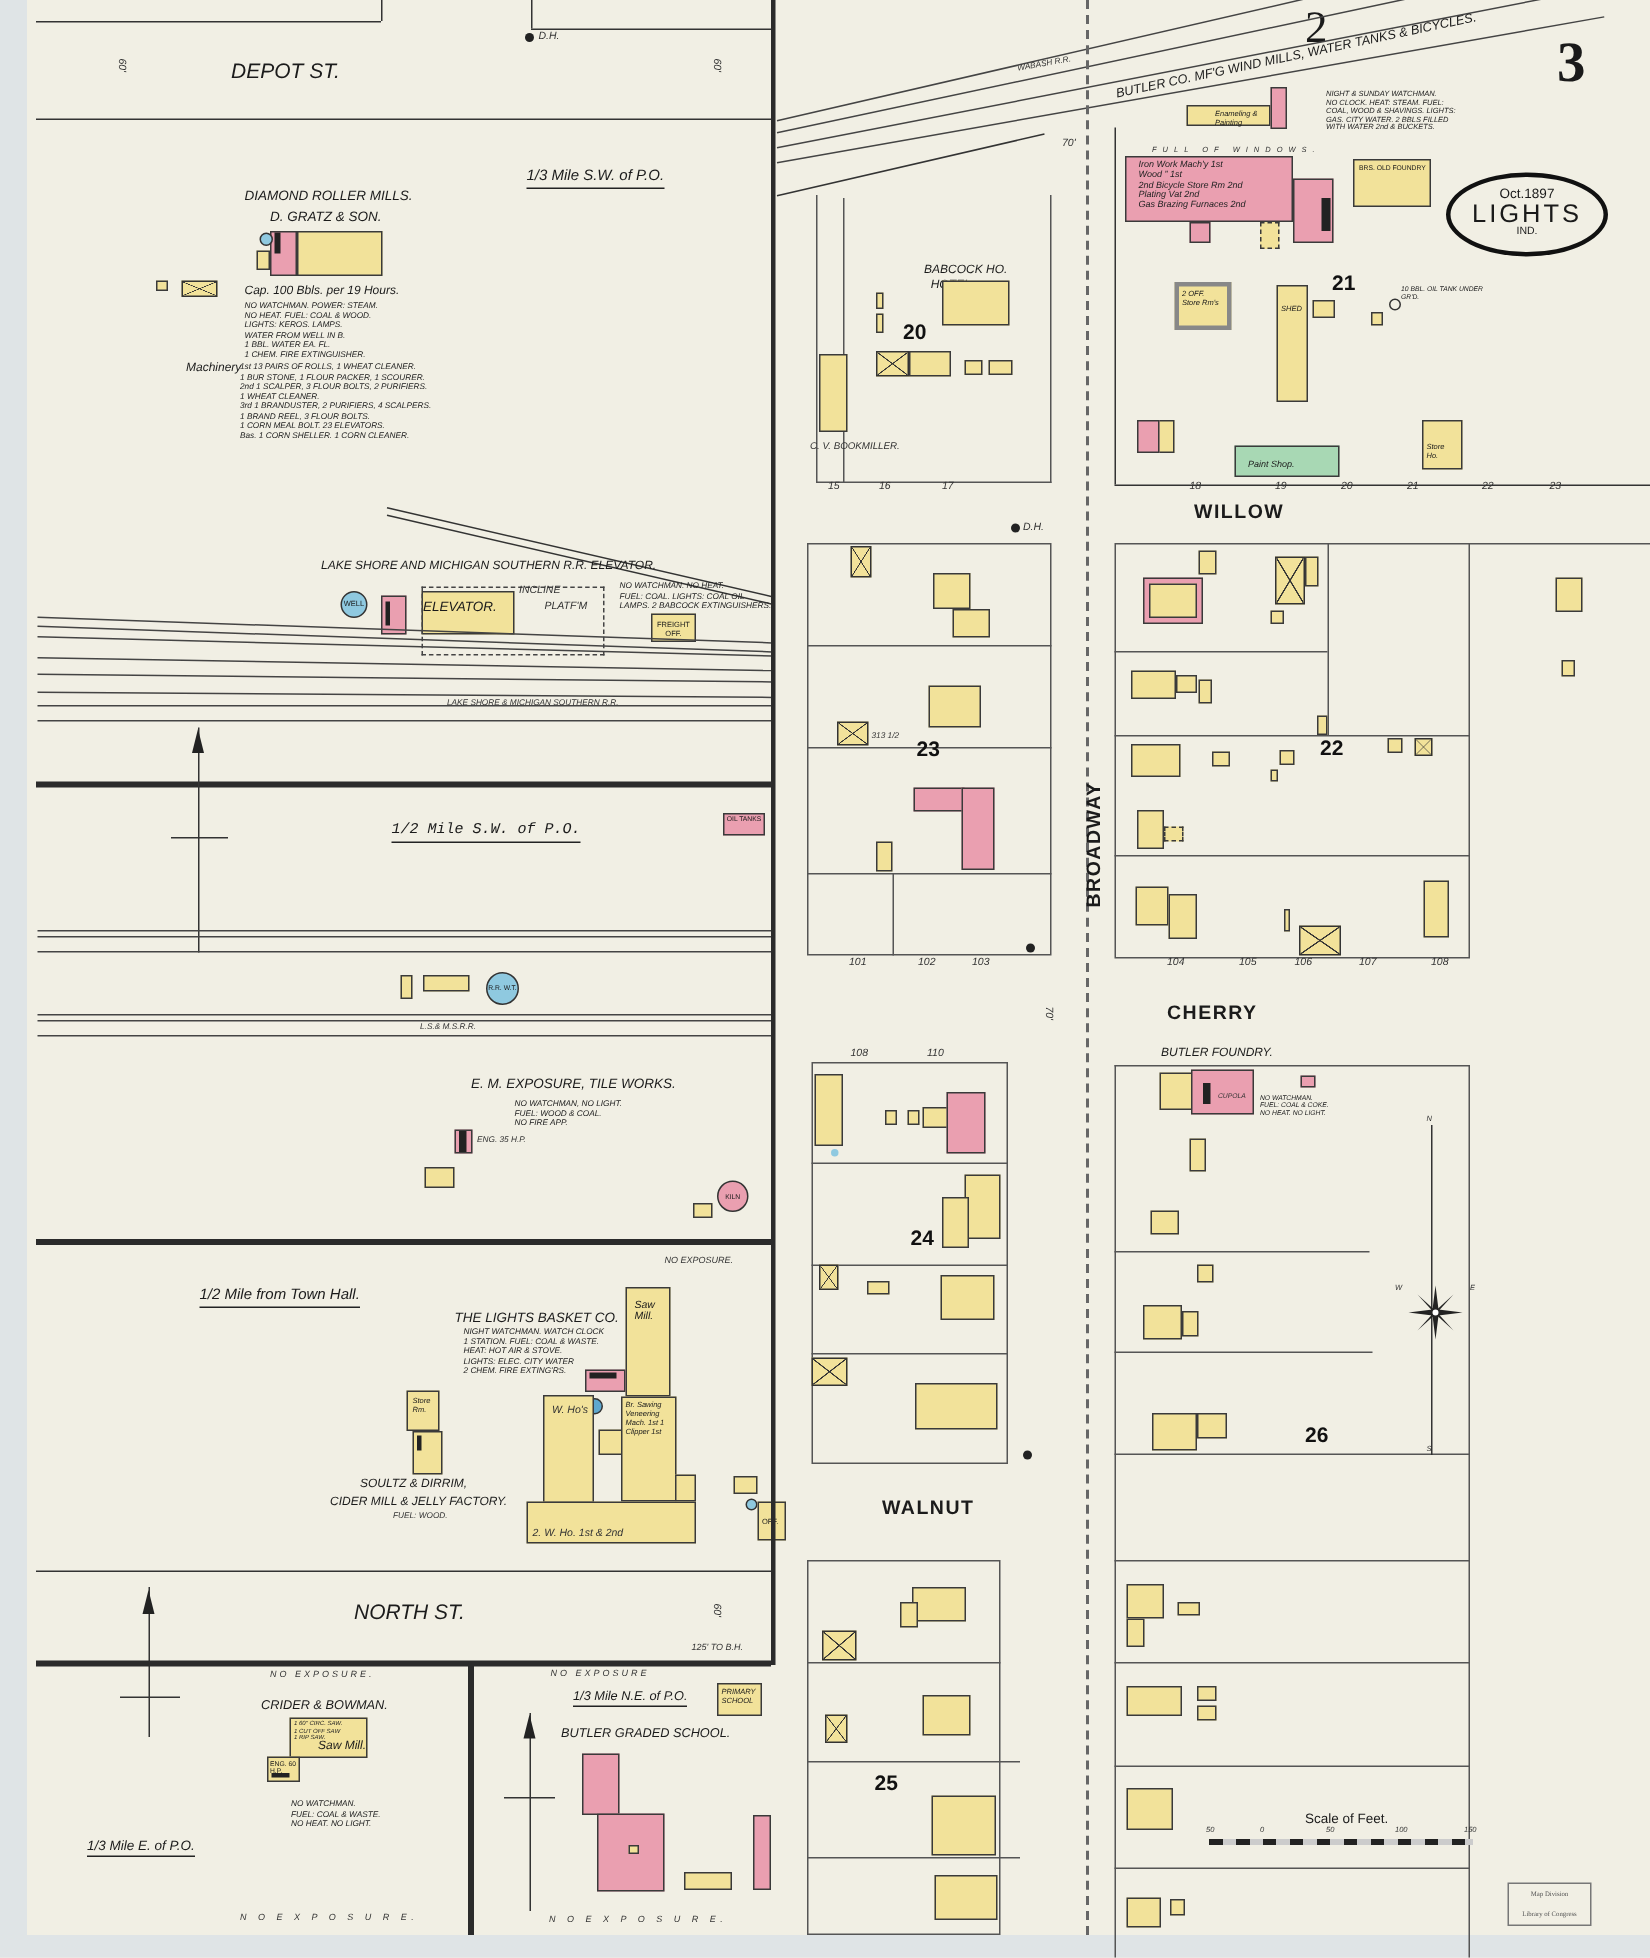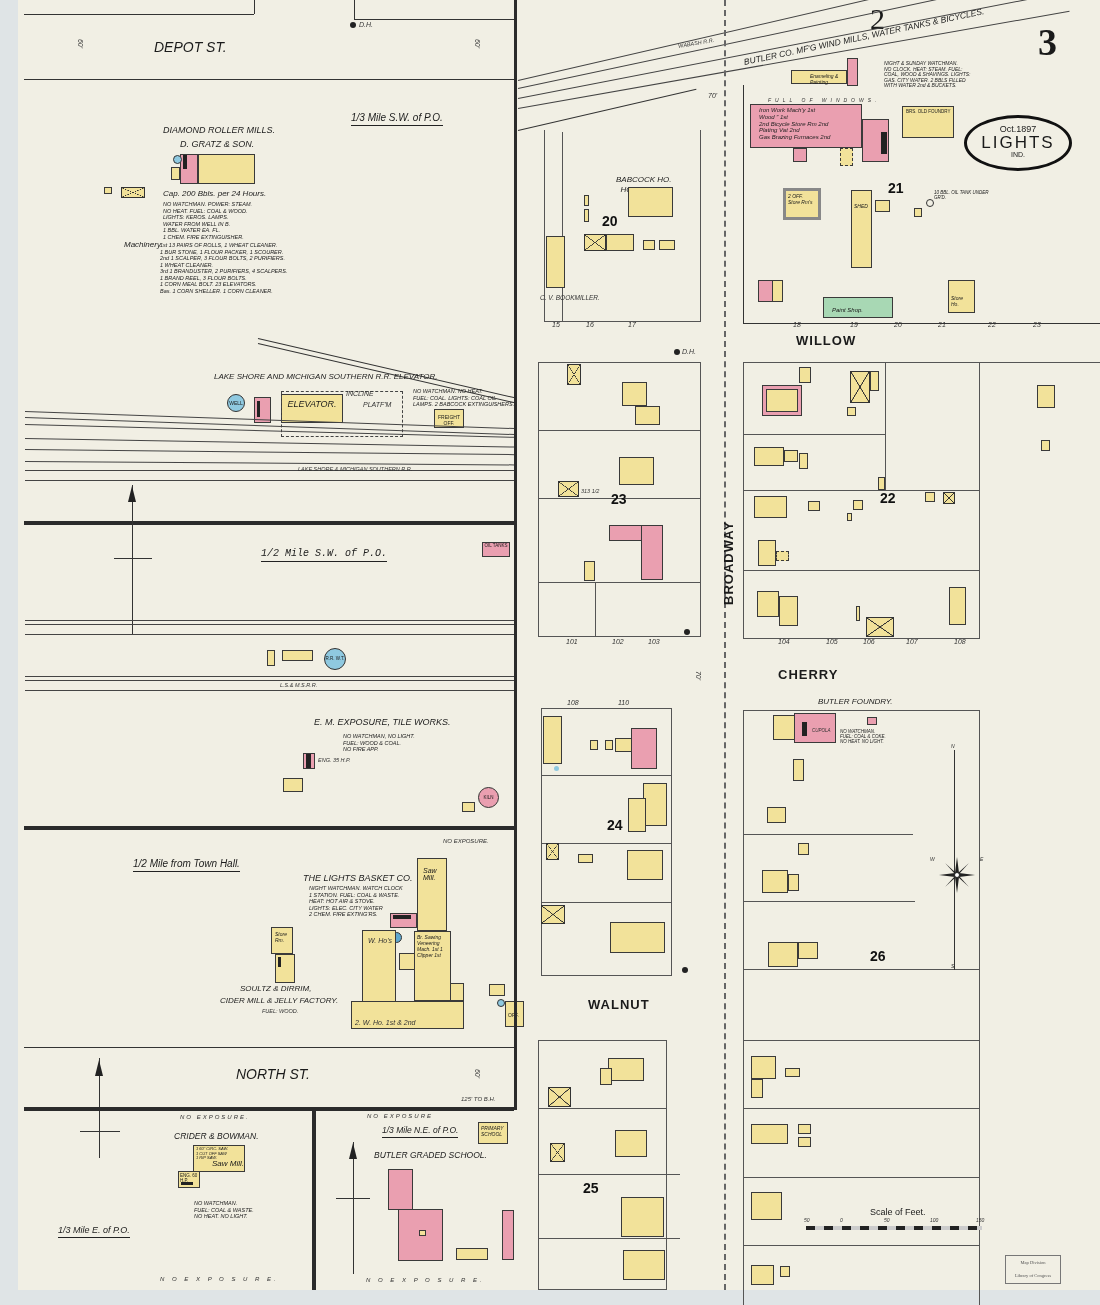--- a/index.html
+++ b/index.html
@@ -45,21 +45,21 @@
   <span class="lbl underline" style="left:333px;top:112px;font-size:10px;">1/3 Mile S.W. of P.O.</span>
   <span class="lbl" style="left:145px;top:125px;font-size:9px;">DIAMOND ROLLER MILLS.</span>
   <span class="lbl" style="left:162px;top:139px;font-size:9px;">D. GRATZ &amp; SON.</span>
   <div class="b p" style="left:162px;top:154px;width:18px;height:30px;"></div>
   <div class="b y" style="left:180px;top:154px;width:57px;height:30px;"></div>
   <div class="abs" style="left:165px;top:155px;width:4px;height:14px;background:#222;"></div>
   <div class="abs" style="left:155px;top:155px;width:7px;height:7px;border-radius:50%;background:#8fc9e0;border:1px solid #333;"></div>
   <div class="b y" style="left:153px;top:167px;width:9px;height:13px;"></div>
   <div class="b y" style="left:86px;top:187px;width:8px;height:7px;"></div>
   <div class="xbox" style="left:103px;top:187px;width:24px;height:11px;"></div>
-  <span class="lbl" style="left:145px;top:189px;font-size:8px;">Cap. 200 Bbls. per 24 Hours.</span>
+  <span class="lbl" style="left:145px;top:189px;font-size:8px;">Cap. 100 Bbls. per 19 Hours.</span>
   <div class="tiny" style="left:145px;top:201px;">NO WATCHMAN. POWER: STEAM.
 NO HEAT. FUEL: COAL &amp; WOOD.
 LIGHTS: KEROS. LAMPS.
 WATER FROM WELL IN B.
 1 BBL. WATER EA. FL.
 1 CHEM. FIRE EXTINGUISHER.</div>
   <span class="lbl" style="left:106px;top:240px;font-size:8px;">Machinery</span>
   <div class="tiny" style="left:142px;top:242px;">1st 13 PAIRS OF ROLLS, 1 WHEAT CLEANER.
 1 BUR STONE, 1 FLOUR PACKER, 1 SCOURER.
 2nd 1 SCALPER, 3 FLOUR BOLTS, 2 PURIFIERS.
@@ -71,21 +71,21 @@
 
   <div class="abs" style="left:240px;top:338px;width:265px;height:1px;background:#333;transform:rotate(13deg);transform-origin:left;"></div>
   <div class="abs" style="left:240px;top:343px;width:265px;height:1px;background:#333;transform:rotate(13deg);transform-origin:left;"></div>
   <span class="lbl" style="left:196px;top:372px;font-size:8px;">LAKE SHORE AND MICHIGAN SOUTHERN R.R. ELEVATOR.</span>
   <div class="tiny" style="left:395px;top:388px;">NO WATCHMAN. NO HEAT.
 FUEL: COAL. LIGHTS: COAL OIL
 LAMPS. 2 BABCOCK EXTINGUISHERS.</div>
   <div class="abs" style="left:209px;top:394px;width:16px;height:16px;border-radius:50%;background:#8fc9e0;border:1px solid #333;font-size:5px;text-align:center;line-height:16px;"><span>WELL</span></div>
   <div class="b p" style="left:236px;top:397px;width:17px;height:26px;"></div>
   <div class="abs" style="left:239px;top:401px;width:3px;height:16px;background:#222;"></div>
-  <div class="b y" style="left:263px;top:394px;width:62px;height:29px;font-size:9px;font-style:italic;text-align:center;padding-top:4px;"><span>ELEVATOR.</span></div>
+  <div class="b y" style="left:263px;top:394px;width:62px;height:29px;font-size:9px;font-style:italic;text-align:left;padding-top:4px;"><span>ELEVATOR.</span></div>
   <div class="abs" style="left:263px;top:391px;width:120px;height:44px;border:1px dashed #444;"></div>
   <span class="num" style="left:345px;top:401px;">PLATF'M</span>
   <span class="num" style="left:328px;top:390px;">INCLINE</span>
   <div class="b y" style="left:416px;top:409px;width:30px;height:19px;font-size:5px;text-align:center;padding-top:4px;"><span>FREIGHT OFF.</span></div>
   <div class="rail" style="left:7px;top:411px;width:490px;transform:rotate(2deg);transform-origin:left;"></div>
   <div class="rail" style="left:7px;top:417px;width:490px;transform:rotate(2deg);transform-origin:left;"></div>
   <div class="rail" style="left:7px;top:424px;width:490px;transform:rotate(1.5deg);transform-origin:left;"></div>
   <div class="rail" style="left:7px;top:438px;width:490px;transform:rotate(1deg);transform-origin:left;"></div>
   <div class="rail" style="left:7px;top:449px;width:490px;transform:rotate(0.6deg);transform-origin:left;"></div>
   <div class="rail" style="left:7px;top:461px;width:490px;transform:rotate(0.4deg);transform-origin:left;"></div>
@@ -335,21 +335,21 @@
 
   <span class="num" style="left:760px;top:638px;">104</span>
   <span class="num" style="left:808px;top:638px;">105</span>
   <span class="num" style="left:845px;top:638px;">106</span>
   <span class="num" style="left:888px;top:638px;">107</span>
   <span class="num" style="left:936px;top:638px;">108</span>
 
   <span class="street" style="left:760px;top:667px;font-size:13px;">CHERRY</span>
   <span class="num" style="left:676px;top:672px;transform:rotate(90deg);">70'</span>
 
-  <span class="lbl" style="left:800px;top:697px;font-size:8px;">BUTLER FOUNDRY.</span>
+  <span class="lbl" style="left:756px;top:697px;font-size:8px;">BUTLER FOUNDRY.</span>
   <div class="lot" style="left:725px;top:710px;width:237px;height:610px;border-bottom:none;"></div>
   <div class="b y" style="left:755px;top:715px;width:22px;height:25px;"></div>
   <div class="b p" style="left:776px;top:713px;width:42px;height:30px;"></div>
   <div class="abs" style="left:784px;top:722px;width:5px;height:14px;background:#222;"></div>
   <span class="num" style="left:794px;top:728px;font-size:4.5px;">CUPOLA</span>
   <div class="b p" style="left:849px;top:717px;width:10px;height:8px;"></div>
   <div class="tiny" style="left:822px;top:729px;font-size:4.5px;line-height:5px;">NO WATCHMAN.
 FUEL: COAL &amp; COKE.
 NO HEAT. NO LIGHT.</div>
   <div class="b y" style="left:775px;top:759px;width:11px;height:22px;"></div>

